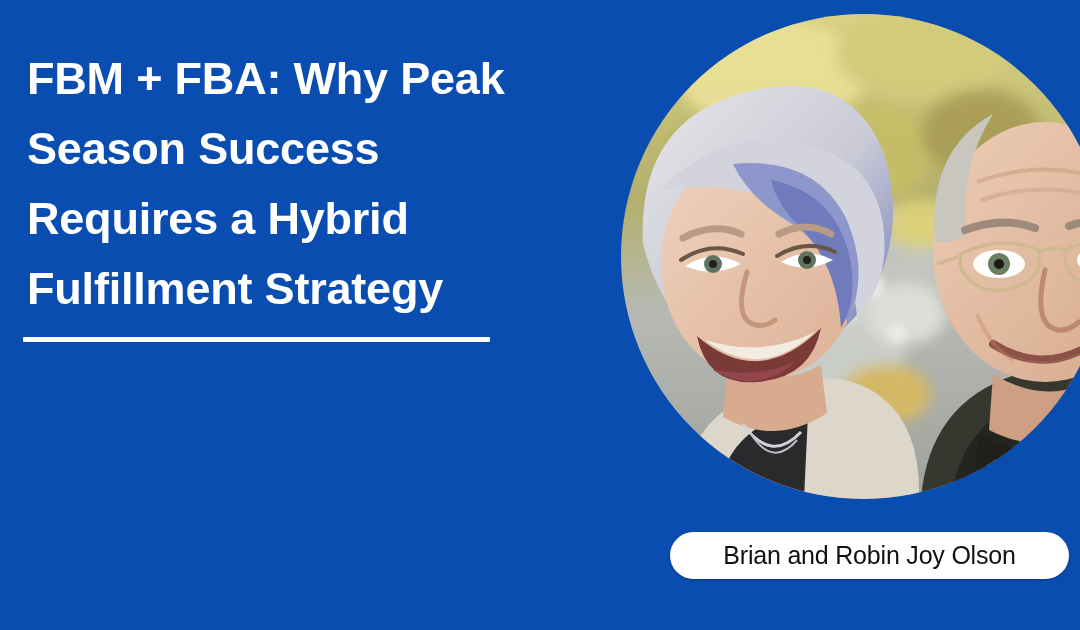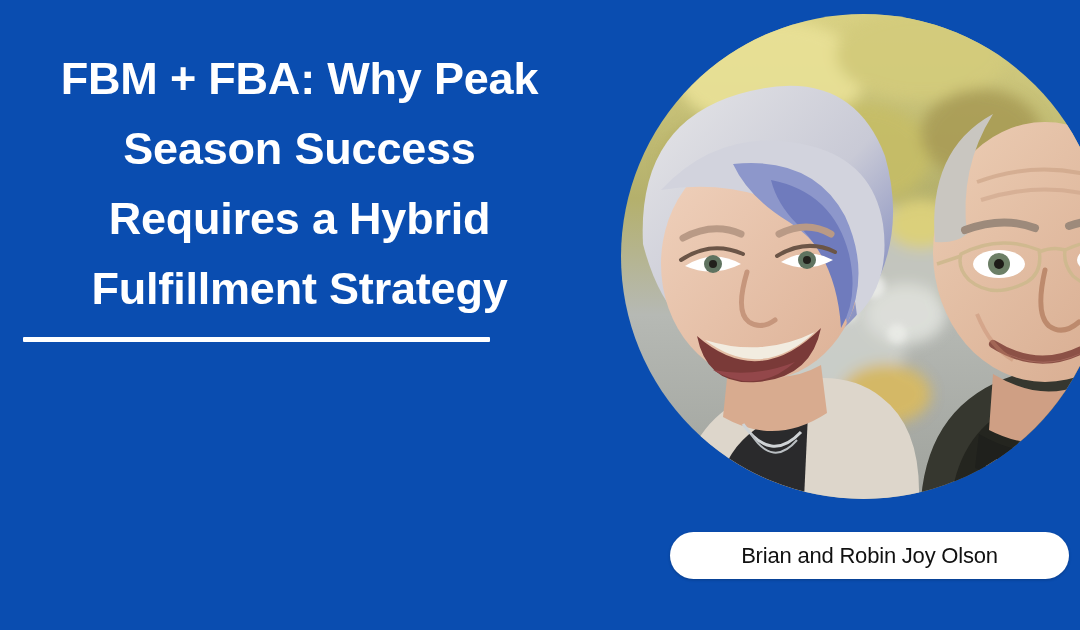--- a/index.html
+++ b/index.html
@@ -7,21 +7,20 @@
     padding: 0;
     background: #ffffff;
   }
   #canvas {
     position: relative;
     width: 1080px;
     height: 630px;
     overflow: hidden;
     background: #0a4db0;
     font-family: "Liberation Sans", sans-serif;
-    text-align: center;
     -webkit-font-smoothing: antialiased;
   }
 
   
   .headline {
     position: absolute;
     left: 27px;
     top: 44px;
     width: 545px;
     margin: 0;
@@ -76,21 +75,21 @@
     border-radius: 24px;
     box-shadow: 0 1px 3px rgba(0,0,0,0.22);
     display: flex;
     align-items: center;
     justify-content: center;
     box-sizing: border-box;
     padding: 0 14px;
   }
   .name-pill span {
     color: #111111;
-    font-size: 22px;
+    font-size: 25px;
     font-weight: 400;
     line-height: 1;
     white-space: nowrap;
     letter-spacing: -0.2px;
   }
 </style>
 </head>
 <body>
 
 <div id="canvas">

